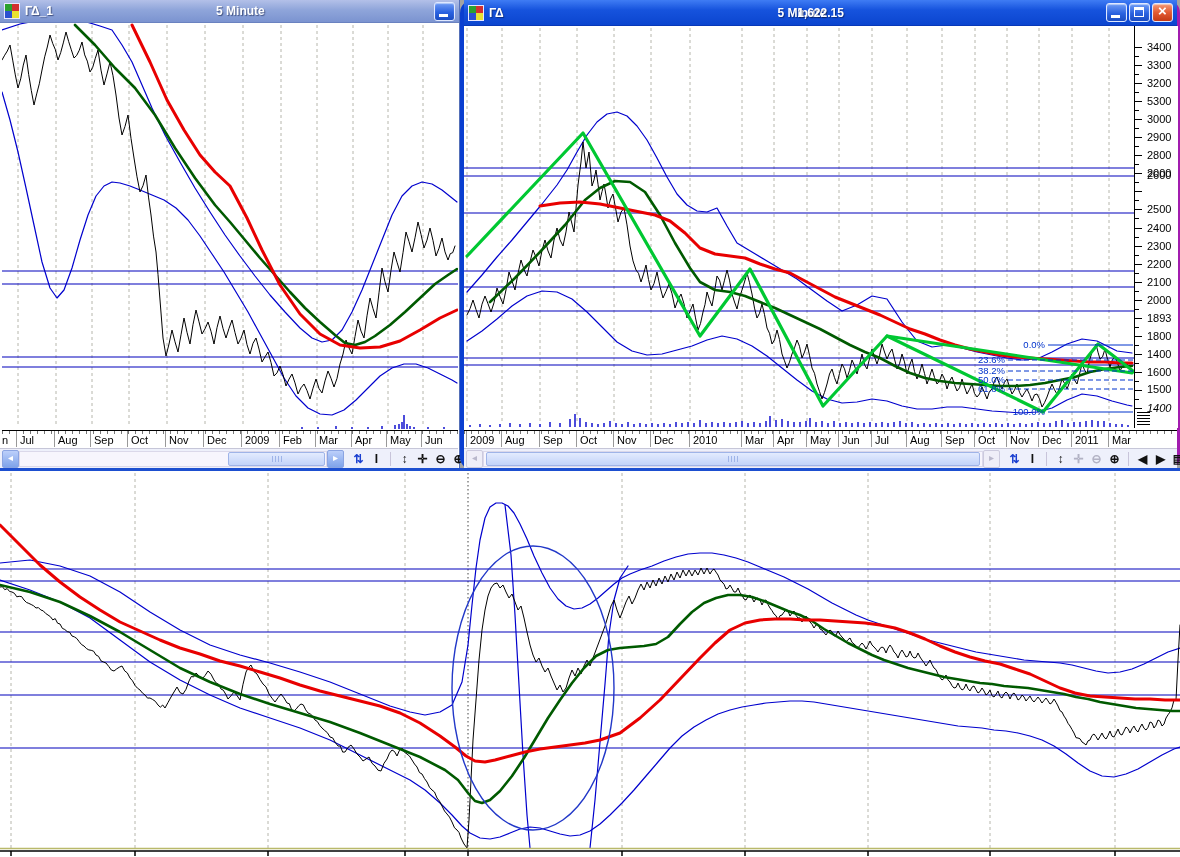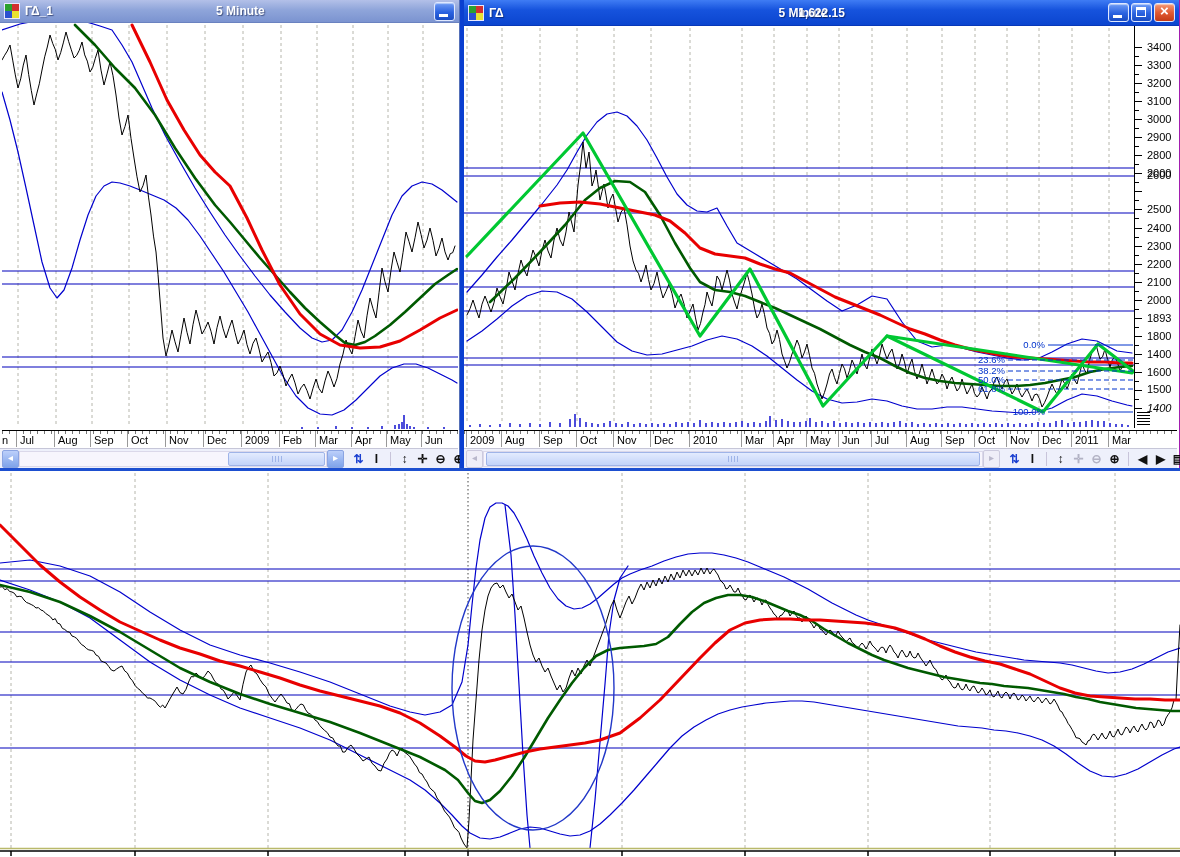--- a/index.html
+++ b/index.html
@@ -1,20 +1,20 @@
 <!DOCTYPE html>
 <html><head>
 <meta charset="utf-8">
 <style>
   html,body{margin:0;padding:0;background:#fff;}
   .screen{position:relative;width:1180px;height:857px;overflow:hidden;background:#a3a3a3;
           font-family:"Liberation Sans",sans-serif;}
   .win{position:absolute;box-sizing:border-box;background:#fff;}
   #win-left{left:0;top:0;width:460px;height:470px;border-right:1px solid #5570b8;}
-  #win-right{left:460px;top:0;width:720px;height:470px;border-left:4px solid #0a3fd0;border-right:1px solid #a21caf;}
+  #win-right{left:460px;top:0;width:720px;height:470px;border-left:4px solid #0a3fd0;border-right:3px solid #a21caf;border-radius:13px;}
   .titlebar{position:relative;display:flex;align-items:center;gap:5px;padding:0 4px;box-sizing:border-box;}
   #win-left .titlebar{height:23px;background:linear-gradient(180deg,#b3c0e8 0%,#8fa5da 45%,#7b93d0 100%);border-bottom:1px solid #6a82c0;}
   #win-right .titlebar{height:26px;background:linear-gradient(180deg,#3f7cf4 0%,#1653dd 40%,#0b45cf 100%);border-bottom:1px solid #0838b8;}
   .app-icon{width:14px;height:14px;border:1px solid #e8e8ff;background:conic-gradient(#d23030 0 25%,#e8e232 0 50%,#2b50d0 0 75%,#2ba030 0 100%);flex:0 0 auto;}
   .title-text,.title-timeframe{color:#fff;font-weight:bold;font-size:12px;text-shadow:1px 1px 1px rgba(10,20,60,.55);white-space:nowrap;}
   .title-value{position:absolute;left:0;right:0;text-align:center;color:#fff;font-weight:bold;font-size:12px;text-shadow:1px 1px 1px rgba(10,20,60,.55);pointer-events:none;}
   .title-buttons{margin-left:auto;display:flex;gap:2px;z-index:2;}
   .tbtn{position:relative;width:19px;height:17px;border-radius:3px;border:1px solid #dfe8ff;
         background:linear-gradient(180deg,#6f9cf6,#2a62e0 55%,#1a4cc2);box-shadow:inset 0 1px 1px rgba(255,255,255,.5);}
   .tbtn.close{background:linear-gradient(180deg,#f49a78,#e25b33 50%,#c43a16);}
@@ -313,21 +313,21 @@
         <i class="ytick" style="top: 30px; width: 4px;"></i>
         <span class="ylabel" style="top: 15px;">3400</span>
         <i class="ytick" style="top: 39.05px; width: 7px;"></i>
         <i class="ytick" style="top: 48.05px; width: 4px;"></i>
         <span class="ylabel" style="top: 33.05px;">3300</span>
         <i class="ytick" style="top: 57.1px; width: 7px;"></i>
         <i class="ytick" style="top: 66.1px; width: 4px;"></i>
         <span class="ylabel" style="top: 51.1px;">3200</span>
         <i class="ytick" style="top: 75.15px; width: 7px;"></i>
         <i class="ytick" style="top: 84.15px; width: 4px;"></i>
-        <span class="ylabel" style="top: 69.15px;">3100</span>
+        <span class="ylabel" style="top: 69.15px;">5300</span>
         <i class="ytick" style="top: 93.2px; width: 7px;"></i>
         <i class="ytick" style="top: 102.2px; width: 4px;"></i>
         <span class="ylabel" style="top: 87.2px;">3000</span>
         <i class="ytick" style="top: 111.25px; width: 7px;"></i>
         <i class="ytick" style="top: 120.25px; width: 4px;"></i>
         <span class="ylabel" style="top: 105.25px;">2900</span>
         <i class="ytick" style="top: 129.3px; width: 7px;"></i>
         <i class="ytick" style="top: 138.3px; width: 4px;"></i>
         <span class="ylabel" style="top: 123.3px;">2800</span>
         <i class="ytick" style="top: 147.35px; width: 7px;"></i>

